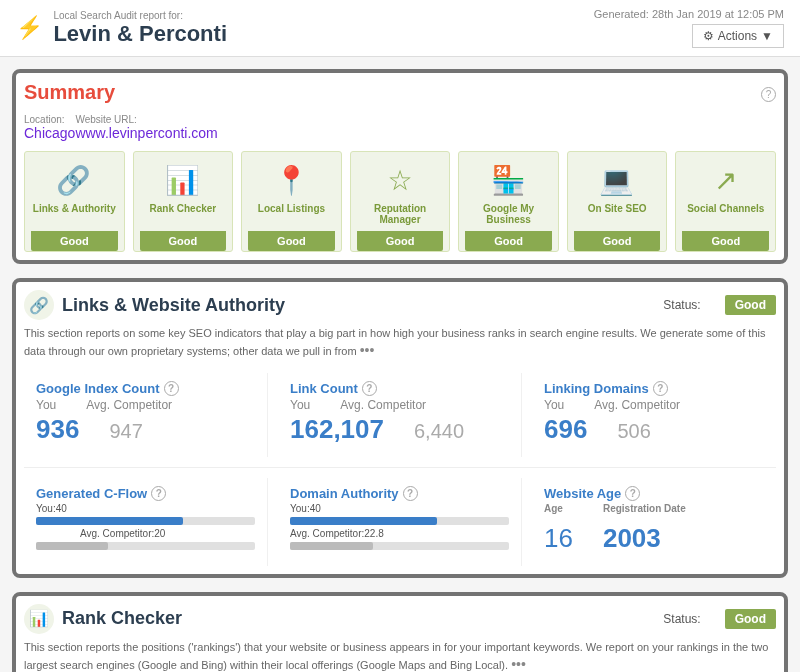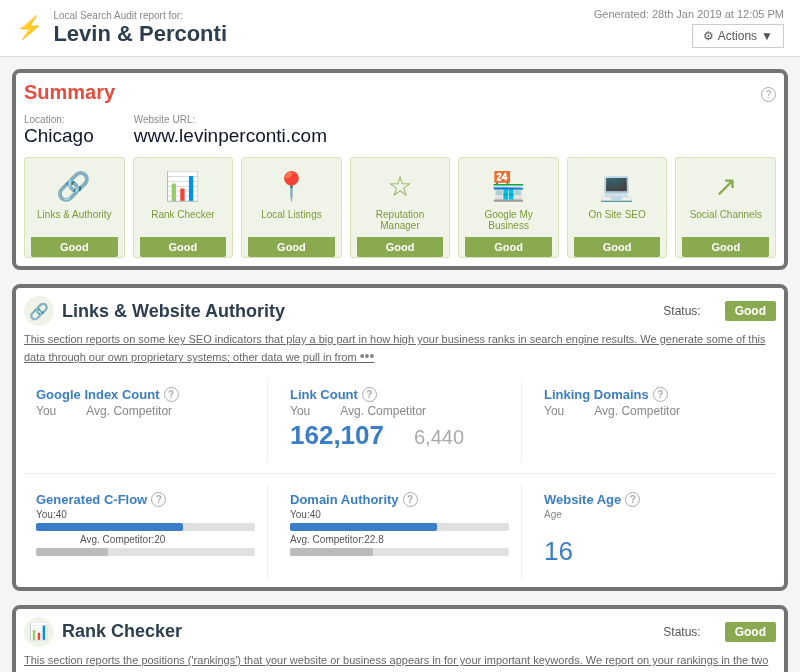--- a/index.html
+++ b/index.html
@@ -14,56 +14,56 @@
     .actions-btn { background: #fff; border: 1px solid #ccc; padding: 4px 10px; font-size: 12px; cursor: pointer; display: inline-flex; align-items: center; gap: 4px; color: #555; margin-top: 4px; }
 
     
     .content { padding: 12px; }
 
     
     .card { background: #fff; border: 4px solid #737373; border-radius: 8px; margin-bottom: 14px; padding: 8px; }
 
     
     .section-title { font-size: 20px; color: #e74c3c; font-weight: bold; margin-bottom: 4px; }
-    .location-row { display: flex; gap: 40px; margin-bottom: 10px; }
+    .location-row { display: flex; margin-bottom: 10px; }
     .location-label { font-size: 10px; color: #888; display: block; }
-    .location-value { font-size: 19px; color: #0f172a; }
+    .location-value { font-size: 14px; color: #6d28d9; }
 
     
     .summary-grid { display: flex; gap: 8px; }
     .summary-item { flex: 1; background: #f0f4e8; border: 1px solid #d8e4b8; border-radius: 3px; display: flex; flex-direction: column; align-items: center; padding: 12px 6px 0; }
     .summary-icon { font-size: 28px; color: #8aaa50; margin-bottom: 6px; }
-    .summary-item-label { font-size: 10px; color: #7a9a3a; text-align: center; margin-bottom: 6px; }
+    .summary-item-label { font-size: 10px; color: #7a9a3a; text-align: center; margin-bottom: 6px; font-weight: bold; }
     .summary-badge { background: #8aaa50; color: #fff; font-size: 11px; font-weight: bold; width: 100%; text-align: center; padding: 4px 0; margin-top: auto; border-radius: 0 0 2px 2px; }
 
     
     .section-header { display: flex; align-items: center; justify-content: space-between; margin-bottom: 6px; }
     .section-heading { display: flex; align-items: center; gap: 8px; font-size: 18px; font-weight: bold; color: #2c3e50; }
     .section-icon { width: 30px; height: 30px; border-radius: 50%; background: #f0f4e8; display: flex; align-items: center; justify-content: center; font-size: 16px; color: #8aaa50; }
     .status-badge { display: flex; align-items: center; gap: 24px; font-size: 12px; color: #555; }
     .status-good { background: #8aaa50; color: #fff; font-weight: bold; padding: 3px 10px; border-radius: 2px; font-size: 12px; }
-    .section-desc { font-size: 11px; color: #666; margin-bottom: 12px; line-height: 1.4; text-decoration: underline; }
+    .section-desc { font-size: 11px; color: #666; margin-bottom: 12px; line-height: 1.4; }
     .more-dots { color: #888; font-size: 14px; cursor: pointer; }
 
     
     .metrics-grid { display: grid; grid-template-columns: 1fr 1fr 1fr; gap: 10px; }
     .metric-block { padding: 8px 12px 12px; border-right: 1px solid #f0f0f0; }
     .metric-block:last-child { border-right: none; }
     .metric-title { font-size: 13px; color: #3a7ec8; font-weight: bold; margin-bottom: 2px; display: flex; align-items: center; gap: 4px; }
     .metric-labels { display: flex; gap: 30px; font-size: 12px; color: #888; margin-bottom: 2px; }
     .metric-values { display: flex; gap: 30px; align-items: baseline; }
     .metric-you { font-size: 26px; font-weight: bold; color: #3a7ec8; }
     .metric-competitor { font-size: 20px; color: #aaa; }
     .bar-track { background: #e0e0e0; height: 8px; border-radius: 2px; margin-bottom: 3px; width: 100%; }
     .bar-fill { background: #3a7ec8; height: 8px; border-radius: 2px; }
     .bar-fill-gray { background: #bbb; height: 8px; border-radius: 2px; }
 
     
     .age-grid { display: flex; gap: 30px; }
-    .age-label { font-size: 10px; color: #888; margin-bottom: 16px; }
+    .age-label { font-size: 10px; color: #888; margin-bottom: 9px; font-weight: bold; }
     .age-value { font-size: 26px; font-weight: normal; color: #3a7ec8; }
     .age-value-year { font-size: 26px; font-weight: bold; color: #3a7ec8; }
 
     .help-icon { display: inline-flex; align-items: center; justify-content: center; width: 15px; height: 15px; border-radius: 50%; border: 1px solid #aaa; color: #aaa; font-size: 10px; cursor: pointer; }
 
     .divider { border: none; border-top: 1px solid #eee; margin: 10px 0; }
   </style>
 </head>
 <body>
 
@@ -164,20 +164,24 @@
     <div class="metrics-grid">
       <div class="metric-block">
         <div class="metric-title">
           <span>Google Index Count</span>
           <span class="help-icon">?</span>
         </div>
         <div class="metric-labels">
           <span>You</span>
           <span>Avg. Competitor</span>
         </div>
+        <div class="metric-values">
+          <span class="metric-you">936</span>
+          <span class="metric-competitor">947</span>
+        </div>
       </div>
       <div class="metric-block">
         <div class="metric-title">
           <span>Link Count</span>
           <span class="help-icon">?</span>
         </div>
         <div class="metric-labels">
           <span>You</span>
           <span>Avg. Competitor</span>
         </div>
@@ -187,20 +191,24 @@
         </div>
       </div>
       <div class="metric-block">
         <div class="metric-title">
           <span>Linking Domains</span>
           <span class="help-icon">?</span>
         </div>
         <div class="metric-labels">
           <span>You</span>
           <span>Avg. Competitor</span>
+        </div>
+        <div class="metric-values">
+          <span class="metric-you">696</span>
+          <span class="metric-competitor">506</span>
         </div>
       </div>
     </div>
 
     <hr class="divider">
 
     <div class="metrics-grid">
       <div class="metric-block">
         <div class="metric-title">
           <span>Generated C-Flow</span>
@@ -232,20 +240,24 @@
       <div class="metric-block">
         <div class="metric-title">
           <span>Website Age</span>
           <span class="help-icon">?</span>
         </div>
         <div class="age-grid">
           <div>
             <div class="age-label">Age</div>
             <div class="age-value">16</div>
           </div>
+          <div>
+            <div class="age-label">Registration Date</div>
+            <div class="age-value-year">2003</div>
+          </div>
         </div>
       </div>
     </div>
   </div>
 
   <div class="card">
     <div class="section-header">
       <div class="section-heading">
         <div class="section-icon">📊</div>
         <span>Rank Checker</span>

